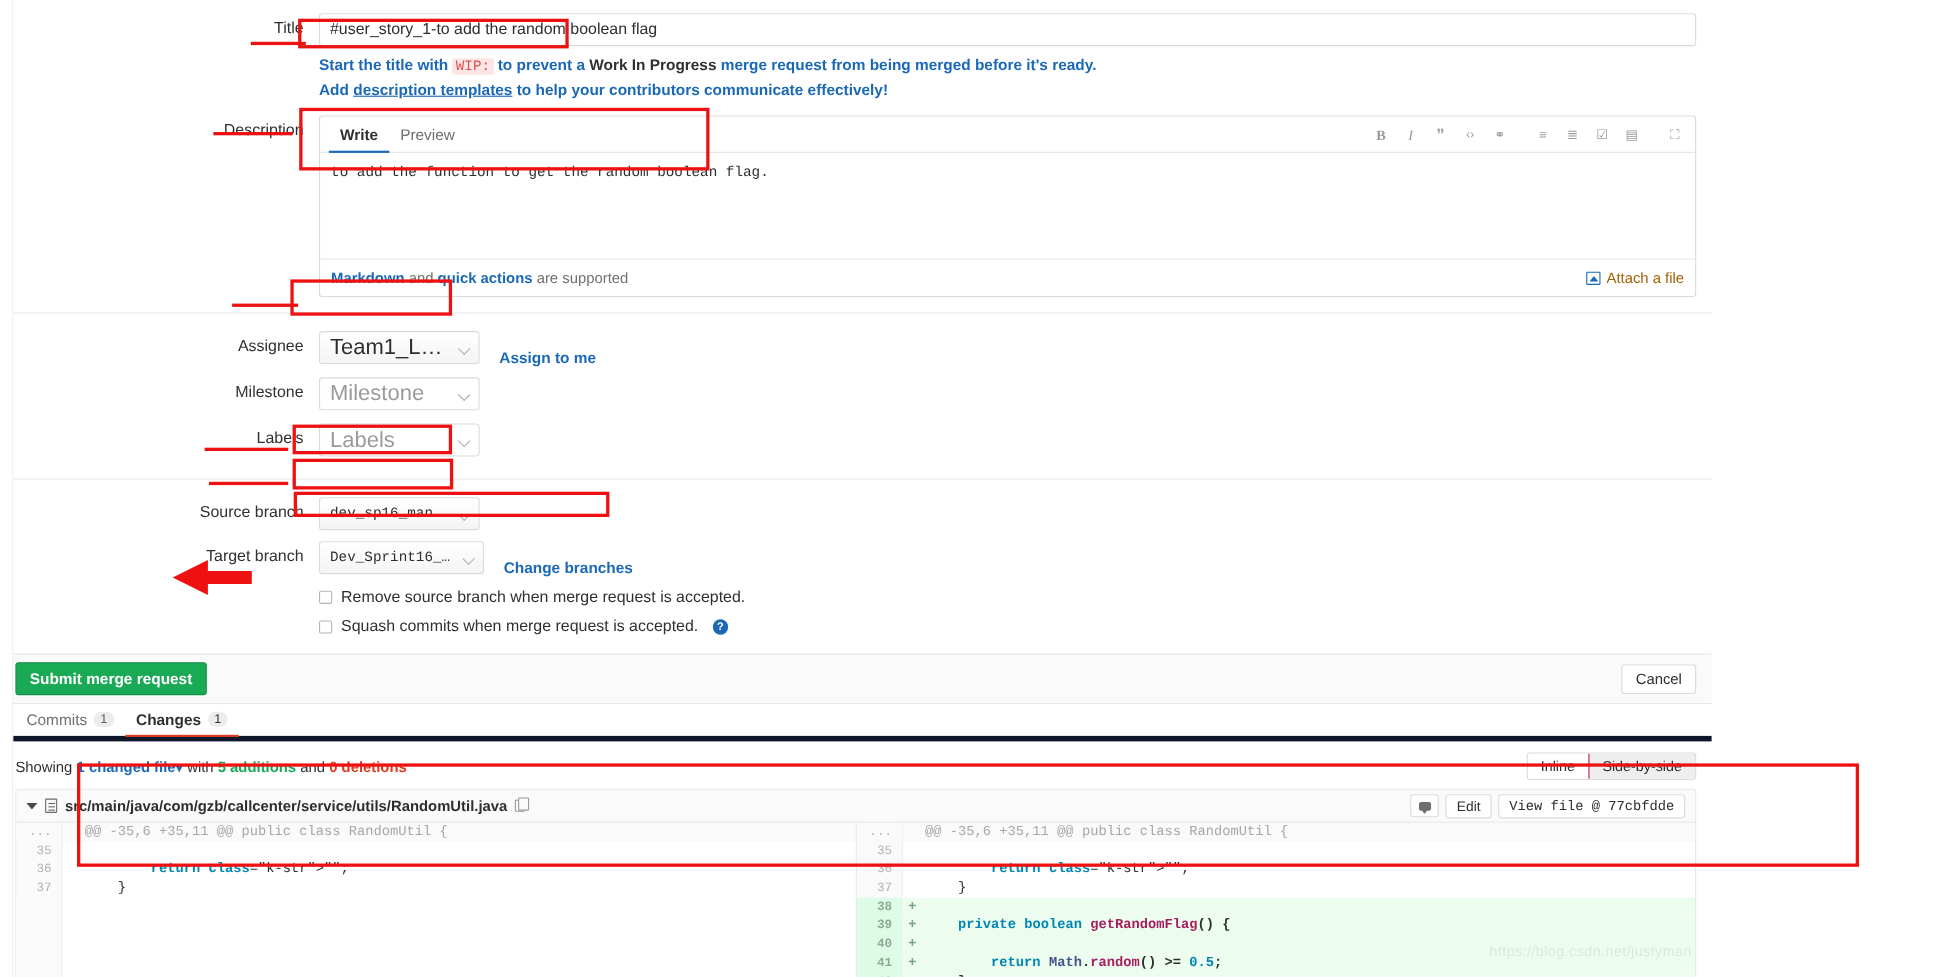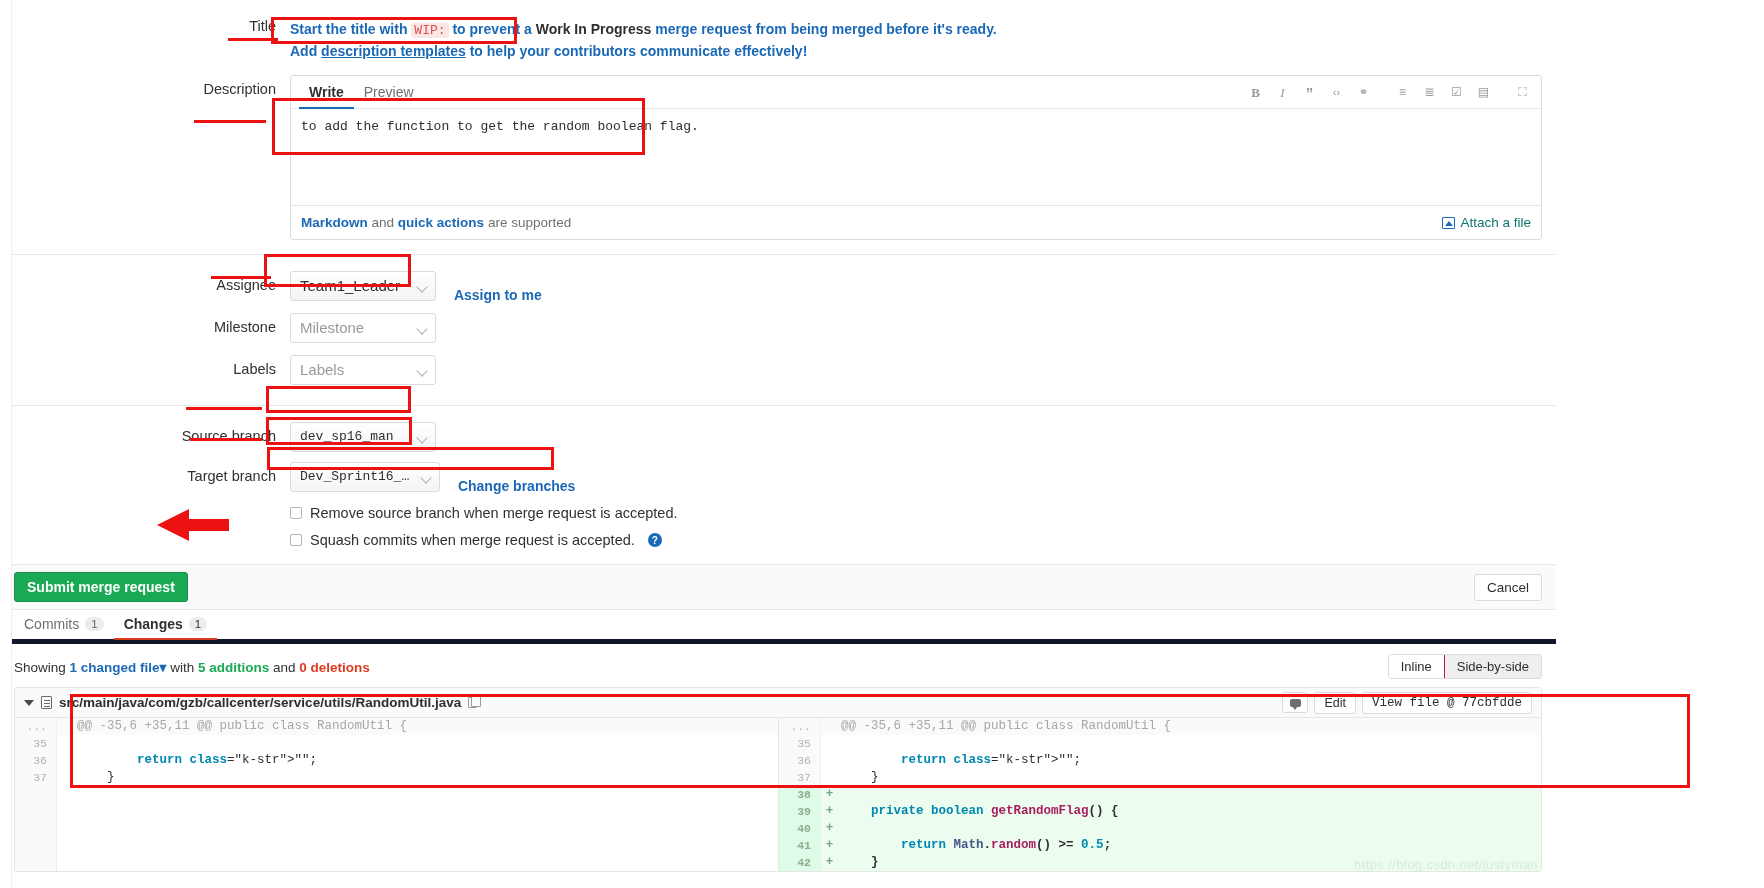--- a/index.html
+++ b/index.html
@@ -68,40 +68,40 @@
   .md-body {
     min-height: 96px; padding: 9px 10px 10px 10px;
     font-family: "Liberation Mono", monospace; font-size: 13px; color: #2e2e2e;
     white-space: pre-wrap; line-height: 18px;
   }
   .md-foot {
     border-top: 1px solid #e5e5e5; height: 34px;
     display: flex; align-items: center; justify-content: space-between;
     padding: 0 10px; font-size: 13.5px;
   }
-  .attach { color: #0f766e; display: inline-flex; align-items: center; gap: 5px; }
+  .attach { color: #a16207; display: inline-flex; align-items: center; gap: 5px; }
   .attach-ico {
     width: 13px; height: 12px; border: 1px solid #1b69b6; border-radius: 1px;
     position: relative; display: inline-block;
   }
   .attach-ico::after {
     content: ""; position: absolute; left: 2px; bottom: 2px;
     border-left: 4px solid transparent; border-right: 4px solid transparent;
     border-bottom: 5px solid #1b69b6;
   }
 
   
   .sel {
     position: relative; display: inline-block;
     width: 132px; height: 30px;
     border: 1px solid #dbdbdb; border-radius: 3px; background: #fff;
   }
   .sel .sel-txt {
     line-height: 28px; padding-left: 9px; padding-right: 26px;
-    font-size: 15px; color: #2e2e2e;
+    font-size: 20px; color: #2e2e2e;
     overflow: hidden; white-space: nowrap; text-overflow: ellipsis;
   }
   .sel.muted .sel-txt { color: #9a9a9a; }
   .sel.mono .sel-txt { font-family: "Liberation Mono", monospace; font-size: 13px; }
   .sel .caret {
     position: absolute; right: 9px; top: 11px;
     width: 8px; height: 8px;
     border-left: 1.6px solid #b0b0b0; border-bottom: 1.6px solid #b0b0b0;
     transform: rotate(-45deg);
   }
@@ -253,20 +253,21 @@
 </style>
 </head>
 <body>
 
 <div class="page">
   <div class="leftbar"></div>
 
   <div class="form-row title-block">
     <div class="form-label">Title</div>
     <div class="form-field" style="padding-right:14px;">
+      <input class="title-input" value="#user_story_1-to add the random boolean flag" style="">
       <div class="title-hints">
         <div class="row">
           <span class="link">Start the title with</span>
           <span class="code-chip">WIP:</span>
           <span class="link">to prevent a</span>
           <span class="bold">Work In Progress</span>
           <span class="link">merge request from being merged before it's ready.</span>
         </div>
         <div class="row">
           <span class="link">Add</span>

